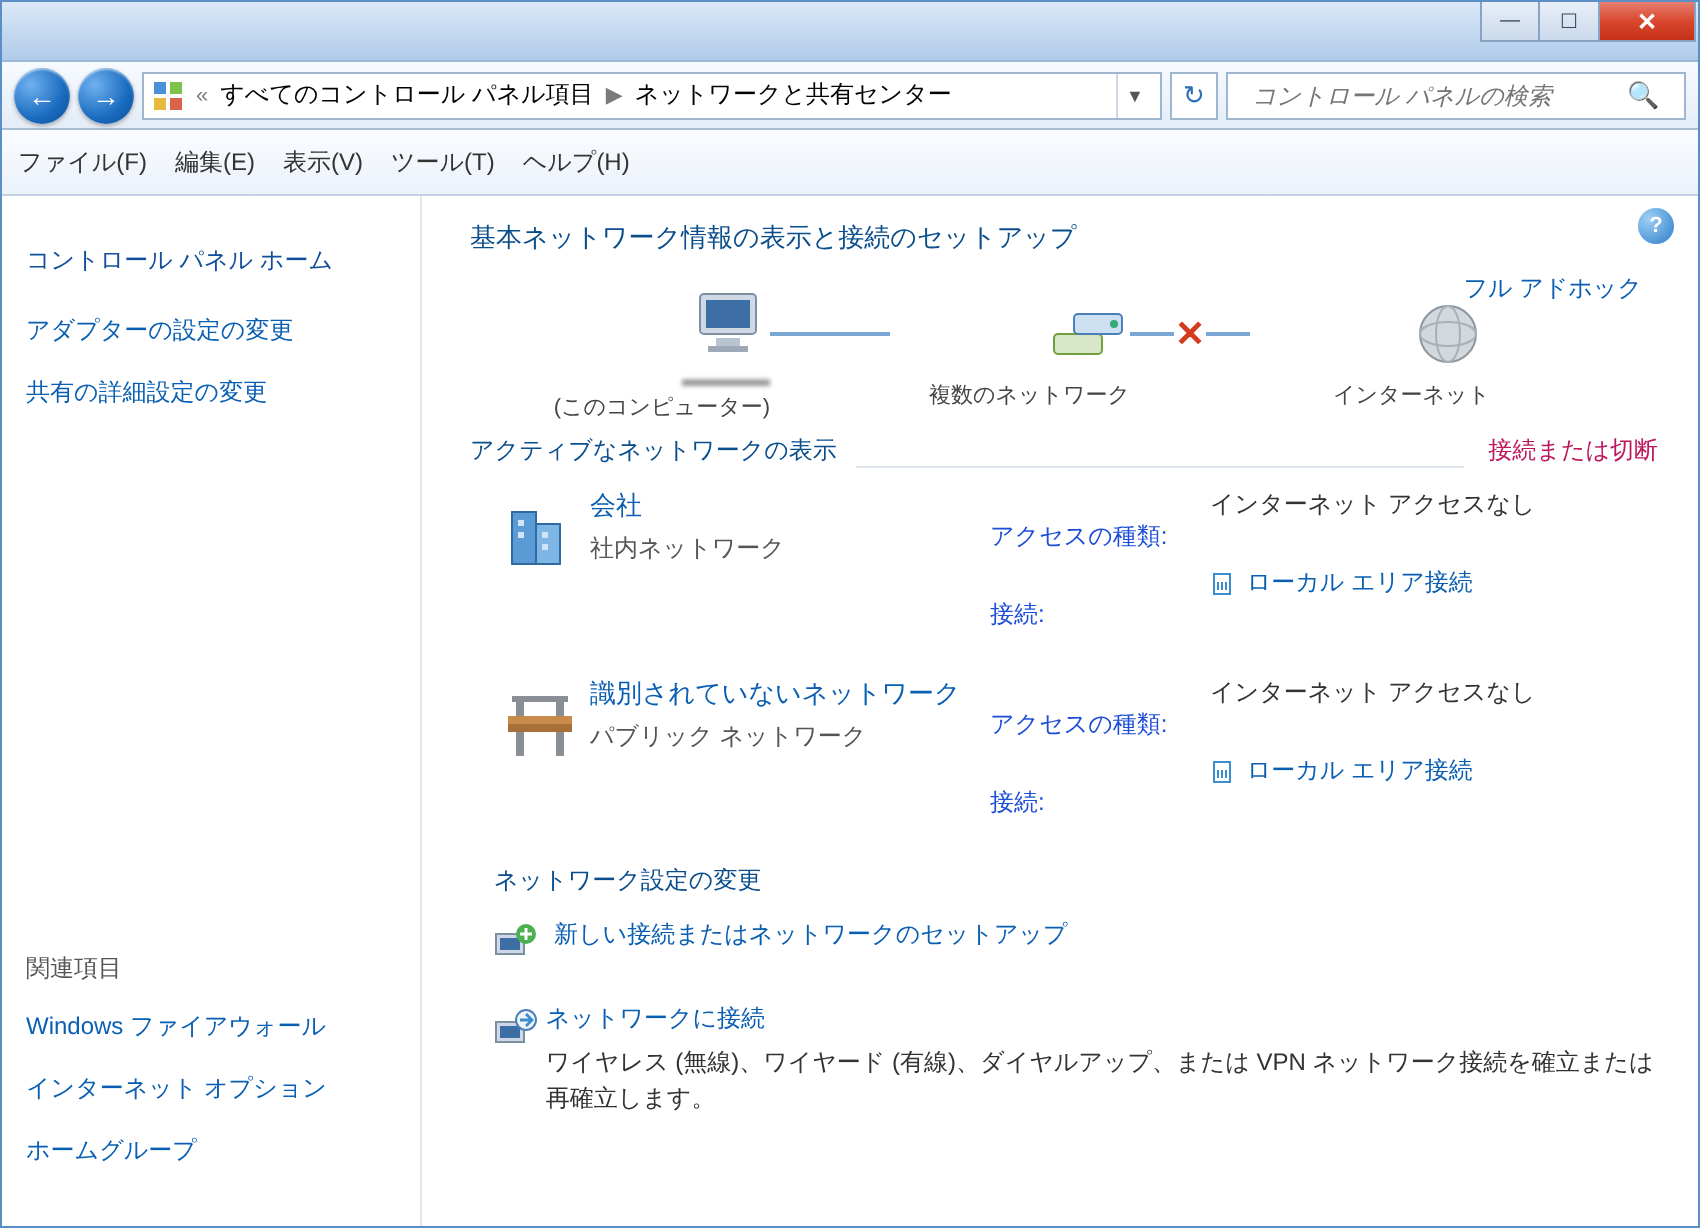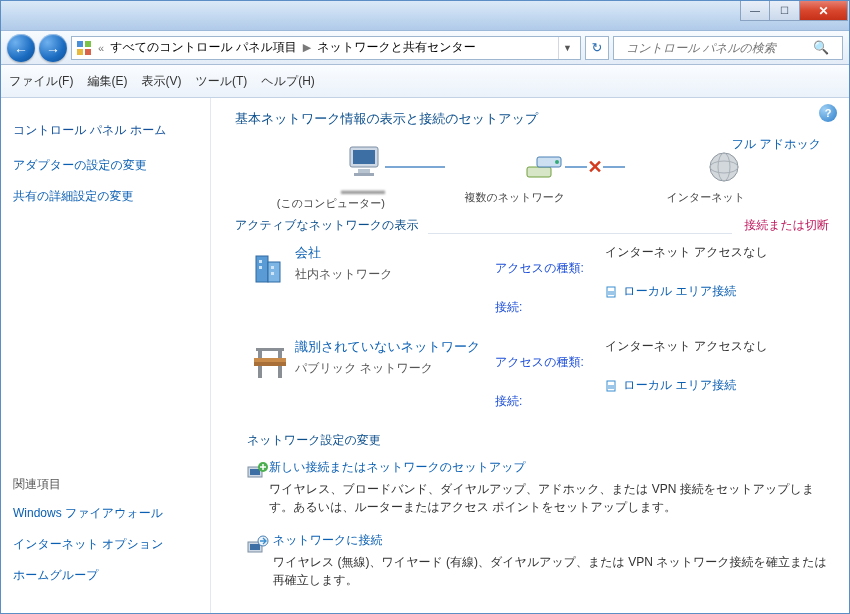--- a/index.html
+++ b/index.html
@@ -431,21 +431,20 @@
       <div class="ticon">
         <svg width="24" height="24" viewBox="0 0 24 24">
             <rect x="3" y="6" width="14" height="10" fill="#cfd9e6" stroke="#7d8fa3"></rect>
             <rect x="5" y="8" width="10" height="6" fill="#3d6fa5"></rect>
             <circle cx="18" cy="6" r="5" fill="#4caf50"></circle>
             <path d="M18 3v6M15 6h6" stroke="#fff" stroke-width="1.5"></path>
           </svg>
       </div>
       <div class="tbody">
         <div class="tlink">新しい接続またはネットワークのセットアップ</div>
-        <div class="tdesc">ワイヤレス、ブロードバンド、ダイヤルアップ、アドホック、または VPN 接続をセットアップします。あるいは、ルーターまたはアクセス ポイントをセットアップします。</div>
       </div>
     </div>
 
     <div class="task">
       <div class="ticon">
         <svg width="24" height="24" viewBox="0 0 24 24">
             <rect x="3" y="8" width="14" height="10" fill="#cfd9e6" stroke="#7d8fa3"></rect>
             <rect x="5" y="10" width="10" height="6" fill="#3d6fa5"></rect>
             <circle cx="18" cy="7" r="5" fill="#eef4fa" stroke="#4a80b5"></circle>
             <path d="M15 7h6M18 4l3 3-3 3" fill="none" stroke="#3a8ed0" stroke-width="1.4"></path>

